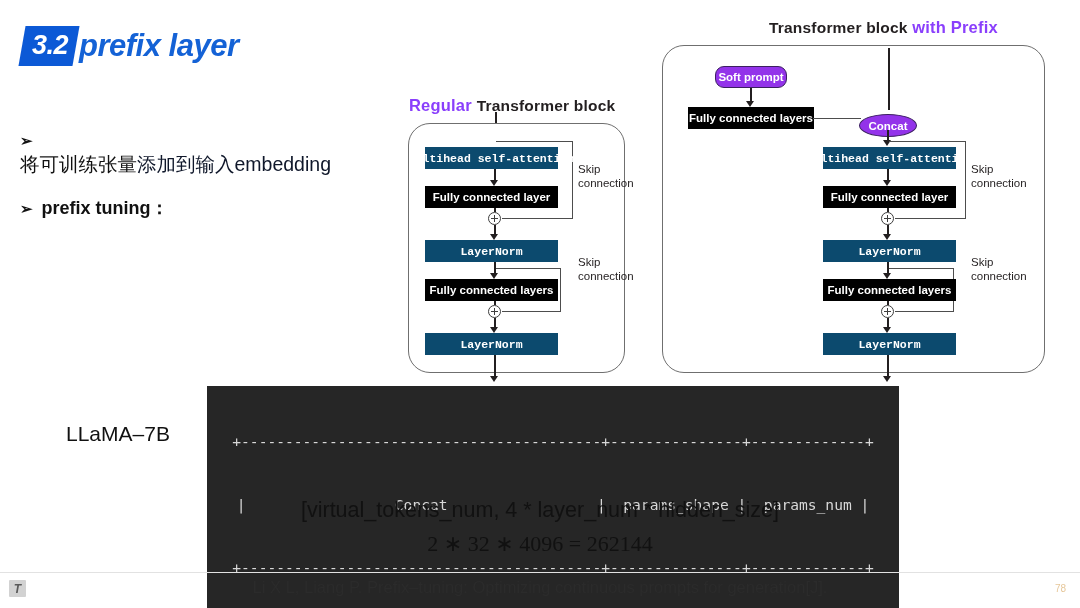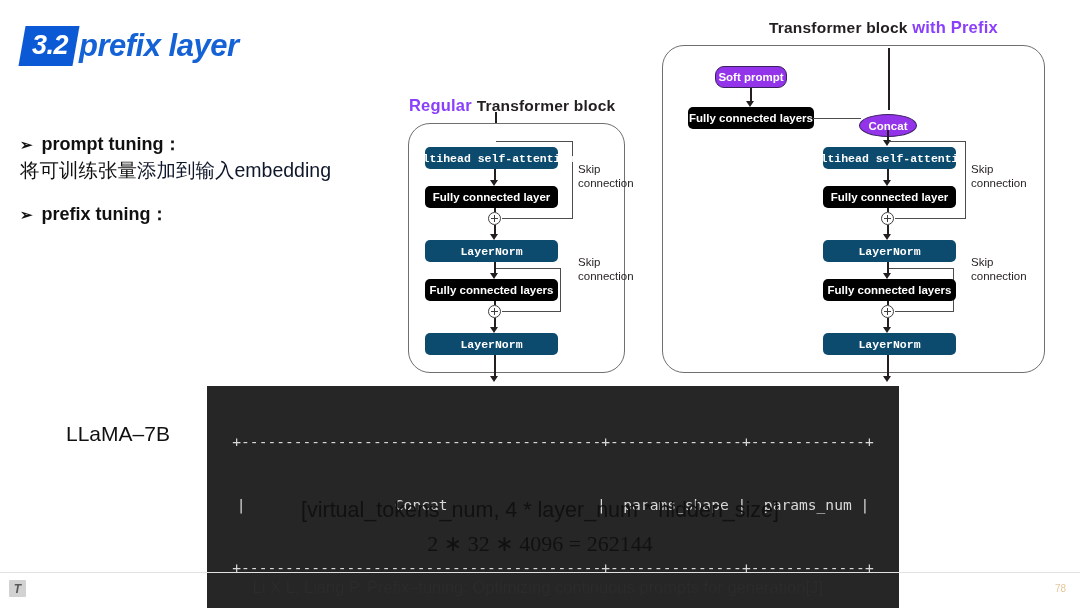--- a/index.html
+++ b/index.html
@@ -86,21 +86,21 @@
   .sc-big { font-size: 16.5px; }
 
   .panel {
     position: absolute;
     border: 1.4px solid #6f6f6f;
     border-radius: 22px;
     background: #fff;
   }
   .node {
     position: absolute;
-    border-radius: 5px;
+    border-radius: 0;
     color: #ffffff;
     font-size: 11.5px;
     font-weight: bold;
     display: flex;
     align-items: center;
     justify-content: center;
     white-space: nowrap;
     box-sizing: border-box;
   }
   .node-gray  { background: #0c4a6e; font-family: Liberation Mono, monospace; }
@@ -248,21 +248,20 @@
     <span>3.2</span>
   </div>
   <div id="title-text">prefix layer</div>
 </div>
 
 <div id="left-notes">
 
   <div class="note-block">
     <div class="note-head">
       <span class="note-bullet">➢</span>
-      <span>prompt tuning：</span>
     </div>
     <div class="note-body">
       <span>将可训练张量</span><span class="hl">添加到输入embedding</span>
     </div>
   </div>
 
   <div class="note-block">
     <div class="note-head">
       <span class="note-bullet">➢</span>
       <span>prefix tuning：</span>

